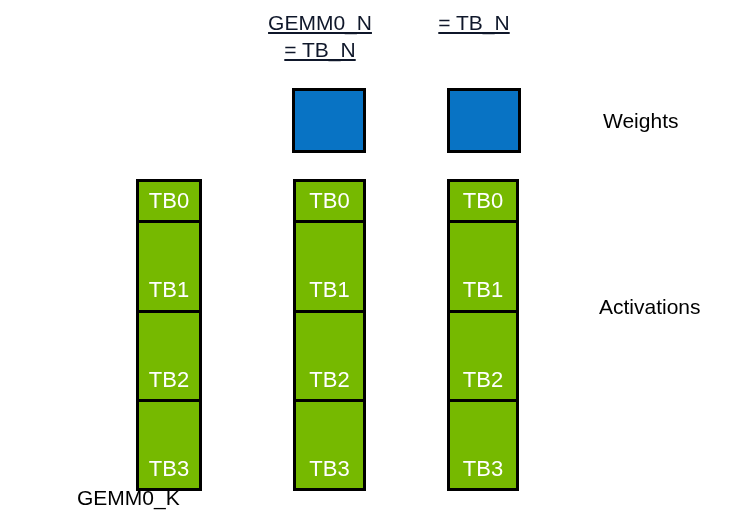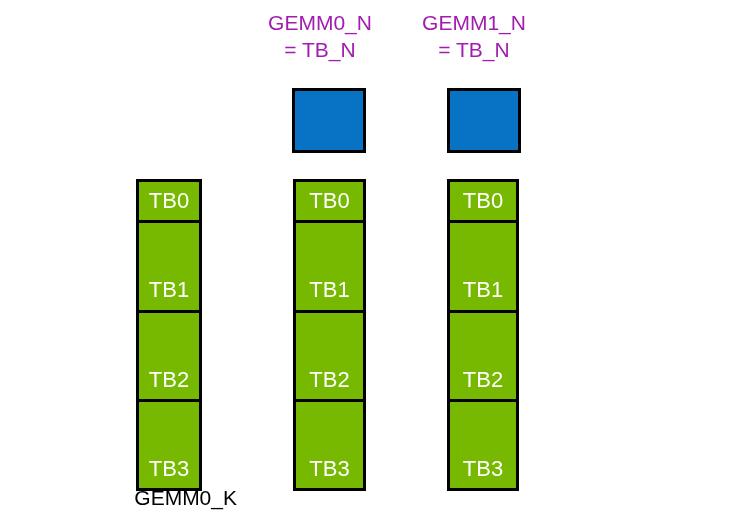--- a/index.html
+++ b/index.html
@@ -18,21 +18,22 @@
     color: #000000;
     white-space: nowrap;
   }
   .top-label {
     position: absolute;
     top: 9px;
     width: 200px;
     text-align: center;
     font-size: 21px;
     line-height: 27px;
-    color: #a21caf;
+    color: #0f172a;
+    text-decoration: underline;
   }
   .weight-block {
     position: absolute;
     top: 88px;
     width: 74px;
     height: 65px;
     background: #0873C4;
     border: 3px solid #000000;
     box-sizing: border-box;
   }
@@ -50,33 +51,32 @@
   .tb-cell {
     flex: 1 1 0;
     display: flex;
     align-items: center;
     justify-content: center;
     color: #ffffff;
     font-size: 22px;
     border-bottom: 3px solid #000000;
   }
   .tb-cell:last-child { border-bottom: none; }
-  .center-text { text-align: right; }
+  .center-text { text-align: left; }
 </style>
 </head>
 <body>
 
 <div class="canvas">
 
   <div class="top-label" style="left:220px;">
     <div>GEMM0_N</div>
     <div>= TB_N</div>
   </div>
   <div class="top-label" style="left:374px;">
-    <div>GEMM1_N</div>
     <div>= TB_N</div>
   </div>
 
   <div class="weight-block" style="left:292px;"></div>
   <div class="weight-block" style="left:447px;"></div>
 
   <div class="activation-col" style="left:136px; width:66px;">
     <div class="tb-cell">TB0</div>
     <div class="tb-cell">TB1</div>
     <div class="tb-cell">TB2</div>
@@ -88,16 +88,18 @@
     <div class="tb-cell">TB2</div>
     <div class="tb-cell">TB3</div>
   </div>
   <div class="activation-col" style="left:447px; width:72px;">
     <div class="tb-cell">TB0</div>
     <div class="tb-cell">TB1</div>
     <div class="tb-cell">TB2</div>
     <div class="tb-cell">TB3</div>
   </div>
 
+  <div class="lbl" style="left:603px; top:109px;">Weights</div>
+  <div class="lbl" style="left:599px; top:295px;">Activations</div>
 
   <div class="lbl center-text" style="left:77px; top:486px; width:160px;">GEMM0_K</div>
 
 </div>
 
 </body></html>

